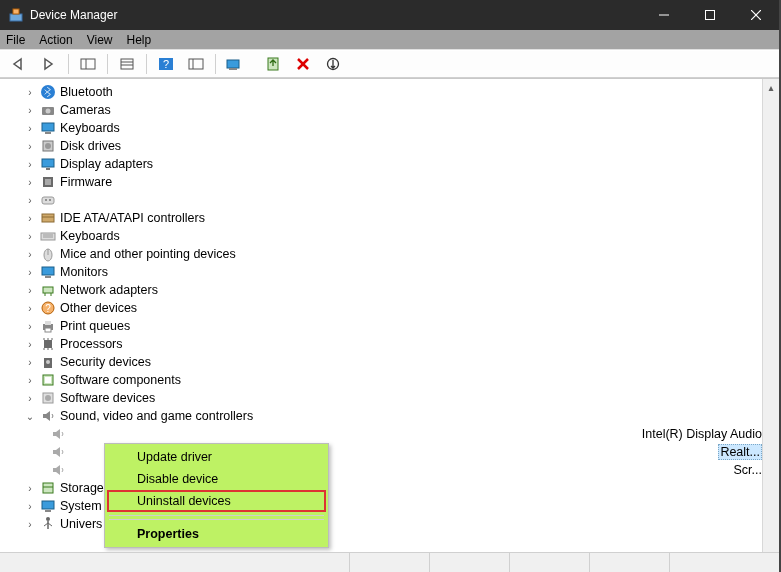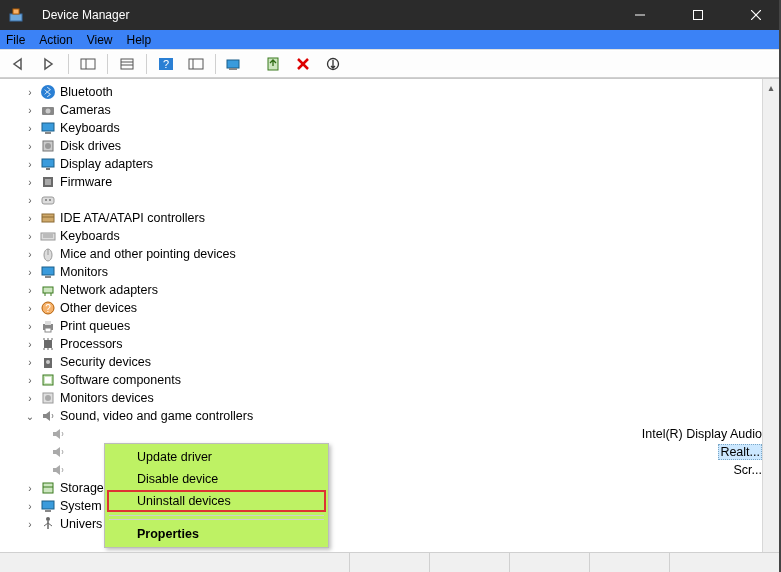--- a/index.html
+++ b/index.html
@@ -1,21 +1,21 @@
 <!DOCTYPE html>
 <html><head>
 <meta charset="utf-8">
 <style>
   * { box-sizing: border-box; font-family: "Segoe UI", Tahoma, sans-serif; }
   body { margin: 0; background: #fff; width: 781px; height: 572px; overflow: hidden; border-right: 2px solid #444; }
-  .titlebar { height: 30px; background: #2b2b2b; color: #fff; display: flex; align-items: center; padding: 0 0 0 8px; font-size: 12px; gap: 12px; }
+  .titlebar { height: 30px; background: #2b2b2b; color: #fff; display: flex; align-items: center; padding: 0 0 0 8px; font-size: 12px; }
   .titlebar .title-icon { width: 16px; height: 16px; margin-right: 6px; display: flex; align-items: center; justify-content: center; }
   .titlebar-spacer { flex: 1; }
   .titlebar .caption-btn { width: 46px; height: 30px; display: flex; align-items: center; justify-content: center; color: #fff; font-size: 14px; }
-  .menubar { height: 20px; background: #3b82f6; display: flex; align-items: center; padding: 0 6px; font-size: 12px; gap: 14px; border-bottom: 1px solid #e0e0e0; }
+  .menubar { height: 20px; background: #a3a3a3; display: flex; align-items: center; padding: 0 6px; font-size: 12px; gap: 14px; border-bottom: 1px solid #e0e0e0; }
   .menubar span { cursor: default; }
   .toolbar { height: 28px; background: #fdfdfd; border-top: 1px solid #fff; border-bottom: 1px solid #d0d0d0; display: flex; align-items: center; padding: 0 6px; gap: 4px; }
   .toolbar .tb-btn { width: 24px; height: 22px; display: flex; align-items: center; justify-content: center; border: 1px solid transparent; margin: 0 1px; }
   .toolbar .sep { width: 1px; height: 20px; background: #d0d0d0; margin: 0 2px; }
   .content { position: relative; height: calc(100% - 30px - 20px - 28px - 20px); overflow: hidden; border-top: 1px solid #c8c8c8; }
   .scrollbar { position: absolute; right: 0; top: 0; bottom: 0; width: 17px; background: #f0f0f0; border-left: 1px solid #d8d8d8; }
   .scroll-arrow { height: 17px; display: flex; align-items: center; justify-content: center; color: #606060; font-size: 10px; }
   .tree { position: absolute; left: 0; right: 17px; top: 0; bottom: 0; padding: 4px 0; font-size: 12.5px; color: #000; }
   .node { display: flex; align-items: center; height: 18px; padding-left: 24px; white-space: nowrap; }
   .node .expander { width: 12px; height: 12px; margin-right: 4px; color: #5b5b5b; font-size: 10px; display: flex; align-items: center; justify-content: center; }
@@ -319,21 +319,21 @@
         <span class="label">Software components</span>
       </div>
       <div class="node">
         <span class="expander">›</span>
         <span class="icon">
           <svg width="16" height="16" viewBox="0 0 16 16">
             <rect x="3" y="3" width="10" height="10" fill="#e0e0e0" stroke="#999"></rect>
             <circle cx="8" cy="8" r="3" fill="#aaa"></circle>
           </svg>
         </span>
-        <span class="label">Monitors devices</span>
+        <span class="label">Software devices</span>
       </div>
       <div class="node">
         <span class="expander">⌄</span>
         <span class="icon">
           <svg width="16" height="16" viewBox="0 0 16 16">
             <path d="M3 6 L6 6 L10 3 L10 13 L6 10 L3 10 Z" fill="#888"></path>
             <path d="M12 6 Q14 8 12 10" fill="none" stroke="#888"></path>
           </svg>
         </span>
         <span class="label">Sound, video and game controllers</span>

